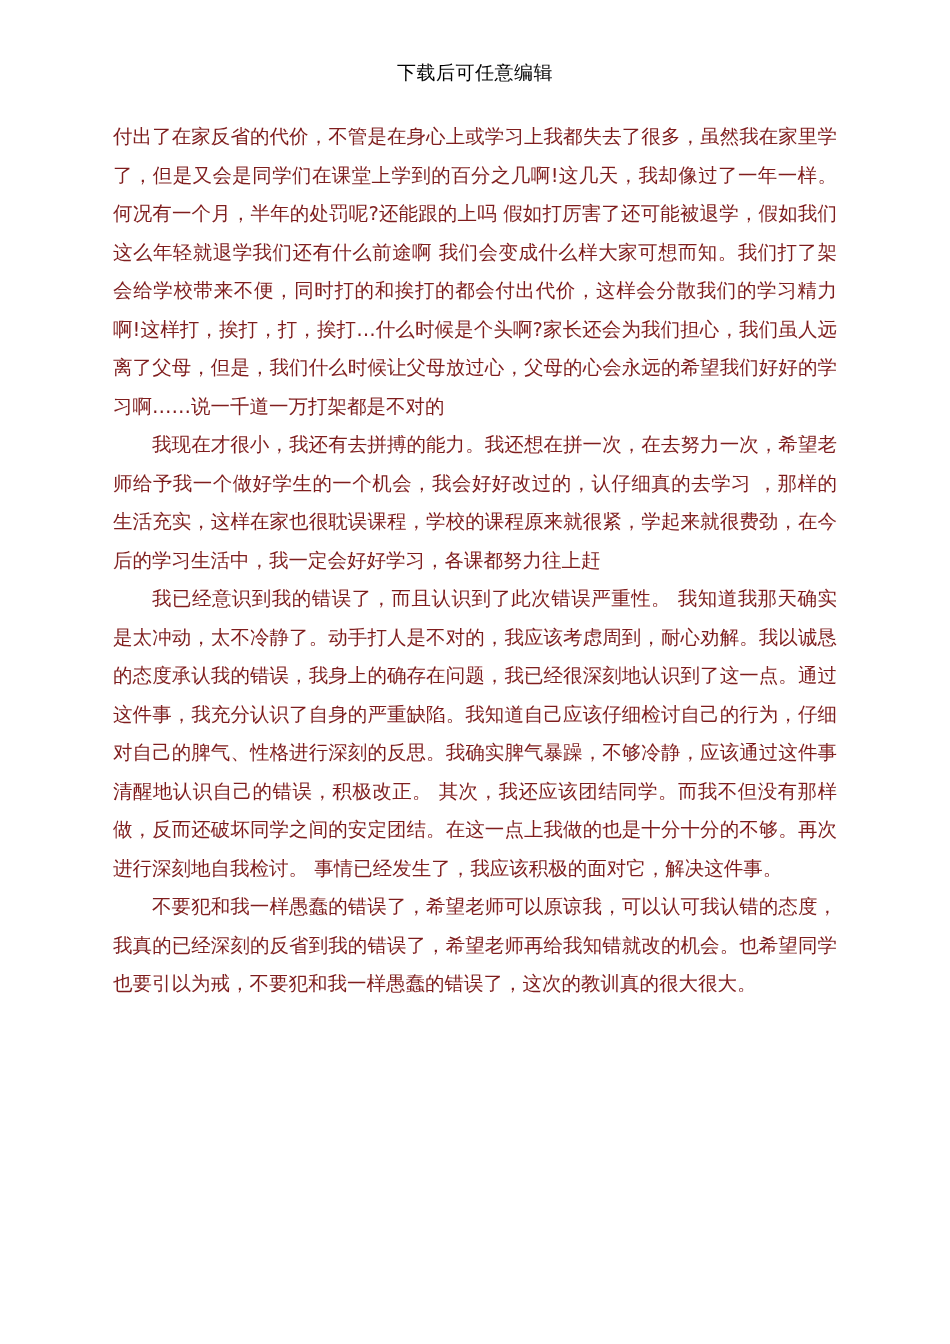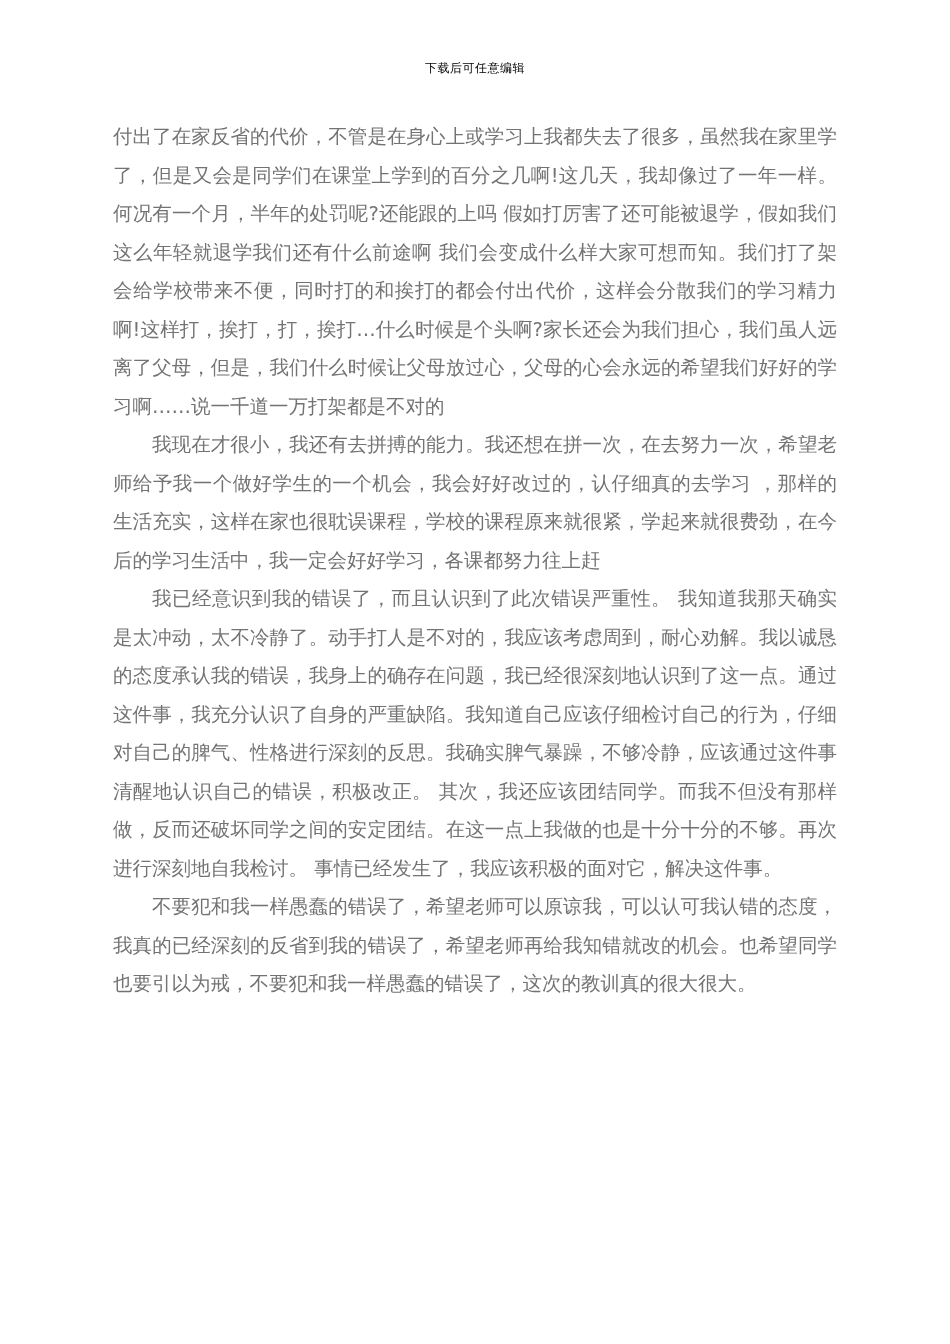--- a/index.html
+++ b/index.html
@@ -15,33 +15,33 @@
     box-sizing: border-box;
     font-family: "DejaVu Sans", sans-serif;
     overflow: hidden;
   }
   .header {
     position: absolute;
     top: 60px;
     left: 0;
     width: 950px;
     text-align: center;
-    font-size: 12px;
+    font-size: 19px;
     color: #000000;
     font-family: "DejaVu Sans", sans-serif;
     letter-spacing: 0.5px;
   }
   .body-text {
     position: absolute;
     top: 118px;
     left: 113px;
     width: 724px;
     font-size: 19.5px;
     line-height: 38.5px;
-    color: #737373;
+    color: #7f1d1d;
     text-align: justify;
     text-justify: inter-ideograph;
     font-family: "DejaVu Sans", sans-serif;
   }
   .para {
     margin: 0;
     padding: 0;
     text-indent: 0;
   }
   .para.indent {

